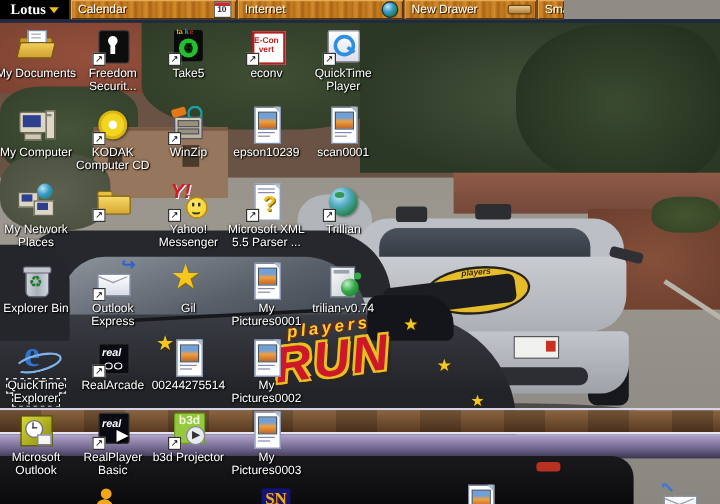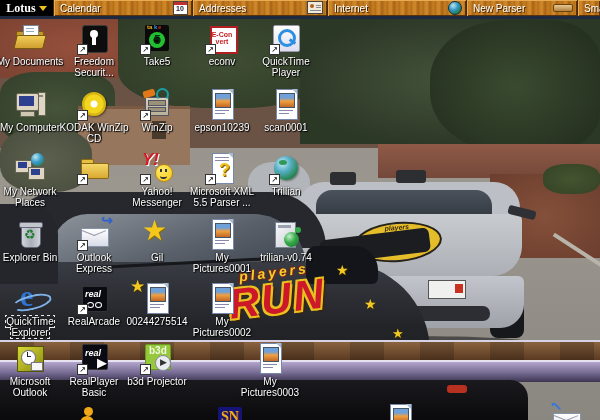--- a/index.html
+++ b/index.html
@@ -111,39 +111,28 @@
     <div id="drawers" style="display:flex;">
         <div class="drawer" style="width: 138px;">
           <span class="lbl">Calendar</span>
           <span class="dico">
             <div style="position:relative;width:13px;height:12px;background:#fff;border:1px solid #444;">
               <div style="height:3px;background:#c03030;"></div>
               <span style="position:absolute;left:2px;top:3px;font-size:7px;font-weight:bold;color:#223;">10</span>
             </div>
           </span>
         </div>
-        <div class="drawer" style="width: 134px;">
-          <span class="lbl">Addresses</span>
-          <span class="dico">
-            <div style="position:relative;width:14px;height:11px;background:#f2ead8;border:1px solid #444;">
-              <div style="position:absolute;left:2px;top:2px;width:4px;height:4px;border-radius:50%;background:#b06020;"></div>
-              <div style="position:absolute;left:8px;top:3px;width:5px;height:1px;background:#888;"></div>
-              <div style="position:absolute;left:8px;top:5px;width:5px;height:1px;background:#888;"></div>
-              <div style="position:absolute;left:2px;top:8px;width:11px;height:1px;background:#888;"></div>
-            </div>
-          </span>
-        </div>
         <div class="drawer" style="width: 138px;">
           <span class="lbl">Internet</span>
           <span class="dico">
             <div style="width:12px;height:12px;border-radius:50%;background:radial-gradient(circle at 35% 30%,#b8e8f0,#3898c8 40%,#1a7838 80%);border:1px solid #113344;"></div>
           </span>
         </div>
         <div class="drawer" style="width: 110px;">
-          <span class="lbl">New Parser</span>
+          <span class="lbl">New Drawer</span>
           <span class="dico">
             <div style="width:18px;height:6px;background:linear-gradient(#e8c890,#b08040);border:1px solid #6a4410;border-radius:2px;margin-top:3px;"></div>
           </span>
         </div>
         <div class="drawer" style="width: 22px;">
           <span class="lbl">Sma</span>
         </div>
       </div>
   </div>
   <div class="strip"></div>
@@ -205,21 +194,21 @@
           <div style="position:absolute;left:25px;top:7px;width:4px;height:2px;background:#888;"></div>
           <div style="position:absolute;left:6px;top:23px;width:13px;height:4px;background:#cfc7b2;border:1px solid #665;"></div>
         </div>
         <div class="ilabel"><span class="t">My Computer</span></div>
       </div>
       <div class="dicon" style="left: 58px; top: 88px;">
         <div class="ibox">
           <div style="position:absolute;left:4px;top:4px;width:24px;height:24px;border-radius:50%;background:radial-gradient(circle,#fff 0 3px,#f2d51e 4px 9px,#d9b512 10px);box-shadow:1px 1px 2px rgba(0,0,0,.5);"></div>
           <div class="badge">↗</div>
         </div>
-        <div class="ilabel"><span class="t">KODAK WinZip CD</span></div>
+        <div class="ilabel"><span class="t">KODAK Computer CD</span></div>
       </div>
       <div class="dicon" style="left: 121px; top: 88px;">
         <div class="ibox">
           <div style="position:absolute;left:4px;top:9px;width:22px;height:17px;background:linear-gradient(#d9d2bd,#b8b098);border:1px solid #556;"></div>
           <div style="position:absolute;left:7px;top:12px;width:16px;height:4px;background:#9a9278;border:1px solid #556;"></div>
           <div style="position:absolute;left:7px;top:19px;width:16px;height:3px;background:#9a9278;border:1px solid #556;"></div>
           <div style="position:absolute;left:2px;top:2px;width:12px;height:7px;background:#e07818;border-radius:2px;transform:rotate(-15deg);"></div>
           <div style="position:absolute;left:15px;top:0;width:9px;height:9px;border:2px solid #16a0a8;border-radius:50%;border-bottom-color:transparent;"></div>
           <div class="badge">↗</div>
         </div>
@@ -394,21 +383,21 @@
       <div class="dicon" style="left: 121px; top: 342px;">
         <div class="ibox">
           <div style="position:absolute;left:4px;top:2px;width:24px;height:24px;background:#96c83c;border:1px solid #6a9a20;border-radius:2px;"></div>
           <span style="position:absolute;left:8px;top:3px;font-size:10px;font-weight:bold;color:#f0f8e0;">b3d</span>
           <div style="position:absolute;left:14px;top:13px;width:14px;height:14px;border-radius:50%;background:#e8ecf0;border:1px solid #889;"></div>
           <span style="position:absolute;left:19px;top:15px;font-size:9px;color:#333;">▶</span>
           <div class="badge">↗</div>
         </div>
         <div class="ilabel"><span class="t">b3d Projector</span></div>
       </div>
-      <div class="dicon" style="left: 186px; top: 342px; margin-left: 48px;">
+      <div class="dicon" style="left: 186px; top: 342px;">
         <div class="ibox">
           <div style="position:absolute;left:6px;top:1px;width:20px;height:29px;background:#fff;border:1px solid #7788aa;"></div>
           <div style="position:absolute;right:5px;top:1px;width:0;height:0;border-left:5px solid transparent;border-top:5px solid #aabbcc;"></div>
           <div style="position:absolute;left:9px;top:5px;width:14px;height:13px;border:1px solid #445566;background:linear-gradient(#6fa0d8 30%,#f0a040 55%,#c06828);"></div>
           <div style="position:absolute;left:9px;top:22px;width:14px;height:1px;background:#88a;"></div>
           <div style="position:absolute;left:9px;top:25px;width:10px;height:1px;background:#88a;"></div>
         </div>
         <div class="ilabel"><span class="t">My Pictures0003</span></div>
       </div>
       <div class="dicon cut" style="left: 51px; top: 403px;">

